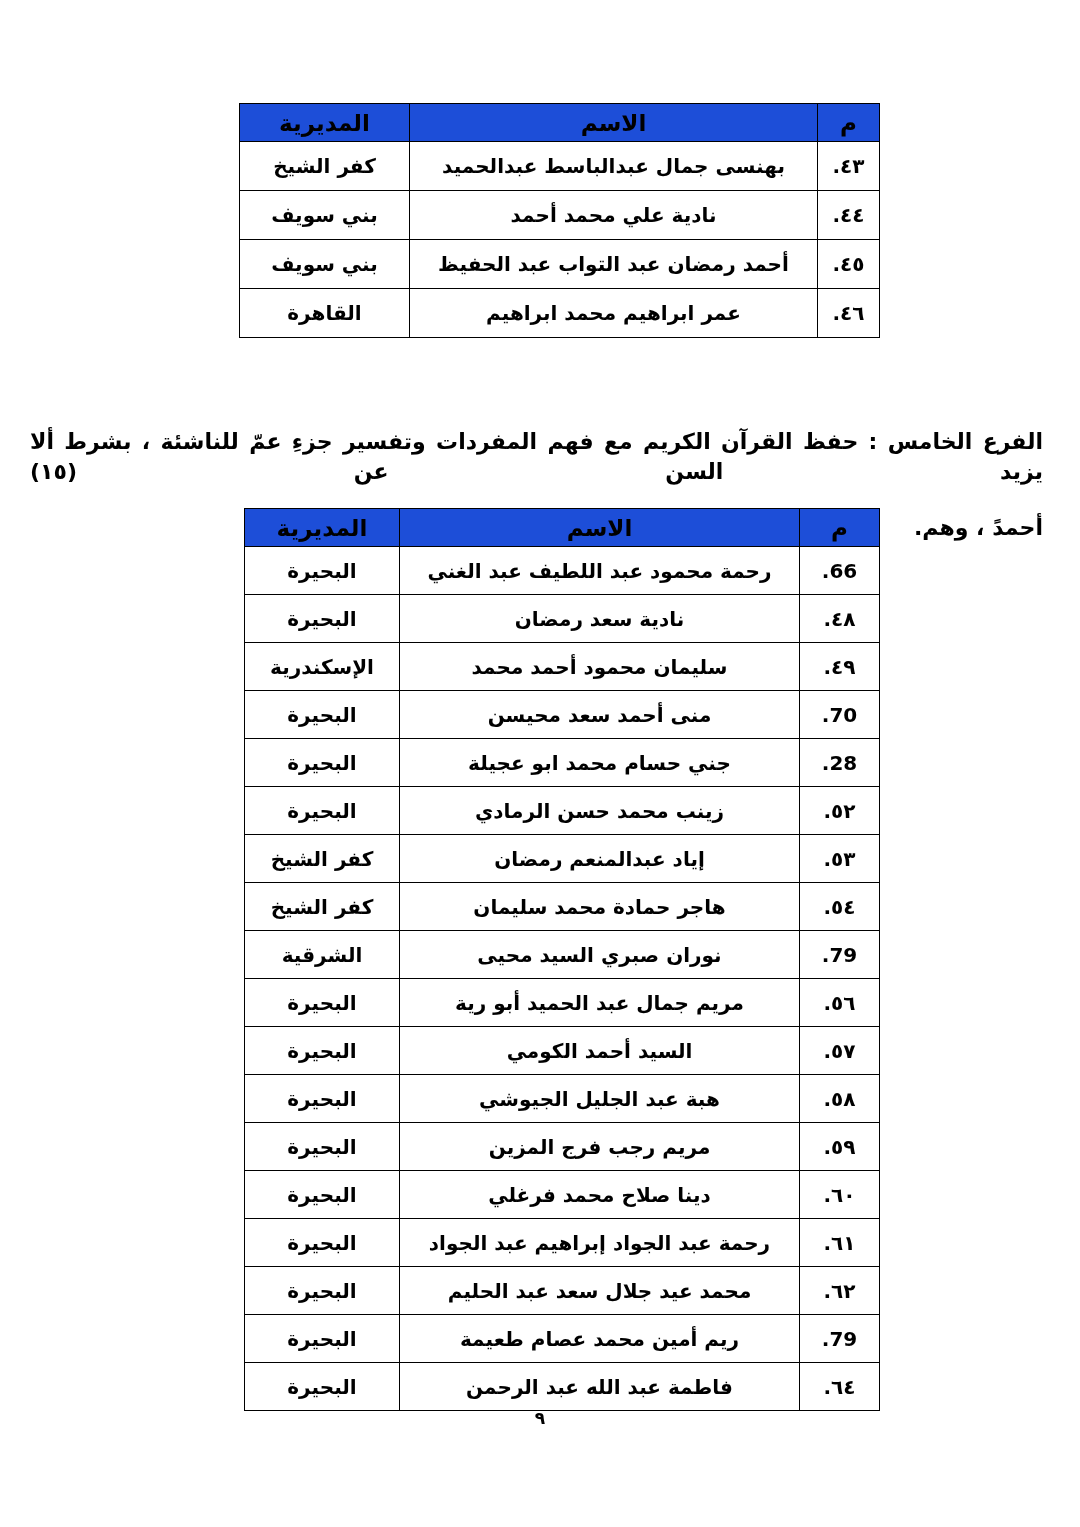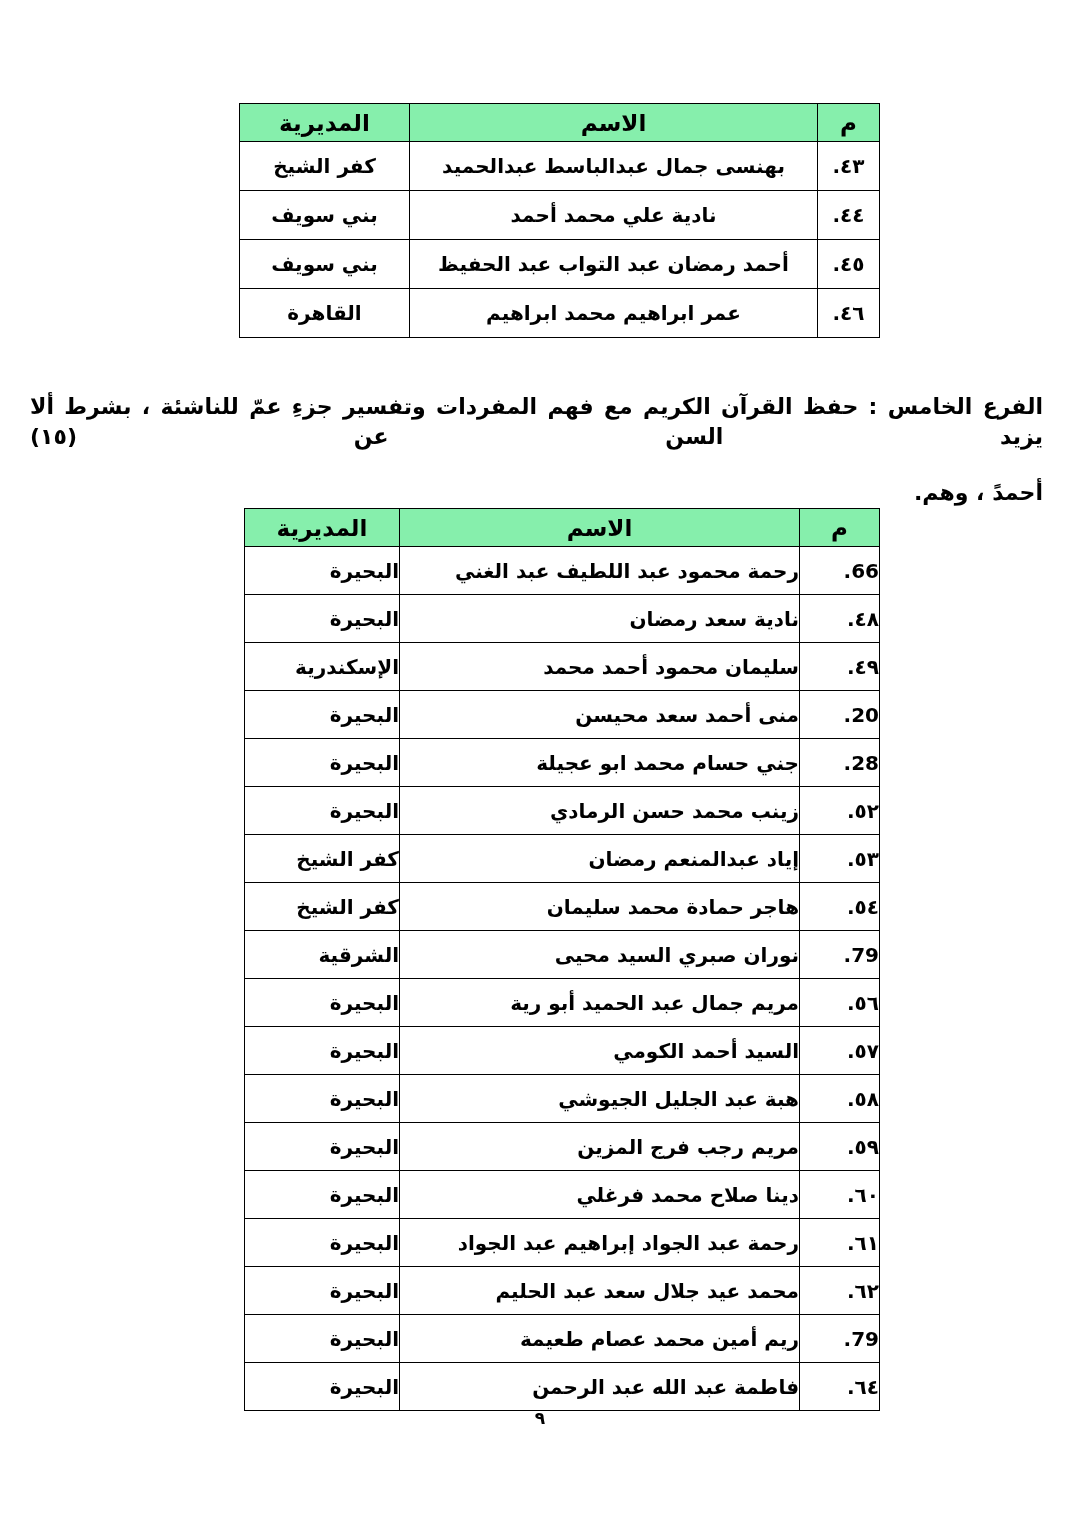--- a/index.html
+++ b/index.html
@@ -17,43 +17,44 @@
   }
   th, td {
     border:1.6px solid #000;
     text-align:center;
     vertical-align:middle;
     font-weight:700;
     overflow:hidden;
     white-space:nowrap;
   }
   th {
-    background:#86efac;
+    background:#1d4ed8;
     font-size:23px;
     height:38px;
   }
   td { font-size:20px; }
   #table1 td { height:49px; }
-  #table2 td { height:48px;text-align:right; }
+  #table2 td { height:48px; }
   .col-num   { width:62px; }
   .col-name  { width:408px; }
   .col-dir   { width:170px; }
   #table2 .col-num  { width:80px; }
   #table2 .col-name { width:400px; }
   #table2 .col-dir  { width:155px; }
   .section-heading {
     position:absolute;
     right:37px; left:30px;
     font-weight:700;
     font-size:22px;
     line-height:30px;
   }
   .heading-line1 {
     text-align:justify;
     text-align-last:justify;
+    margin-top:35px;
   }
   .heading-line2 {
     margin-top:26px;
     text-align:right;
   }
   .page-number {
     position:absolute;
     top:1408px; left:0; right:0;
     text-align:center;
     font-size:17px;
@@ -139,21 +140,21 @@
           <td>البحيرة</td>
         </tr>
 
         <tr>
           <td>٤٩.</td>
           <td>سليمان محمود أحمد محمد</td>
           <td>الإسكندرية</td>
         </tr>
 
         <tr>
-          <td>20.</td>
+          <td>70.</td>
           <td>منى أحمد سعد محيسن</td>
           <td>البحيرة</td>
         </tr>
 
         <tr>
           <td>28.</td>
           <td>جني حسام محمد ابو عجيلة</td>
           <td>البحيرة</td>
         </tr>
 

